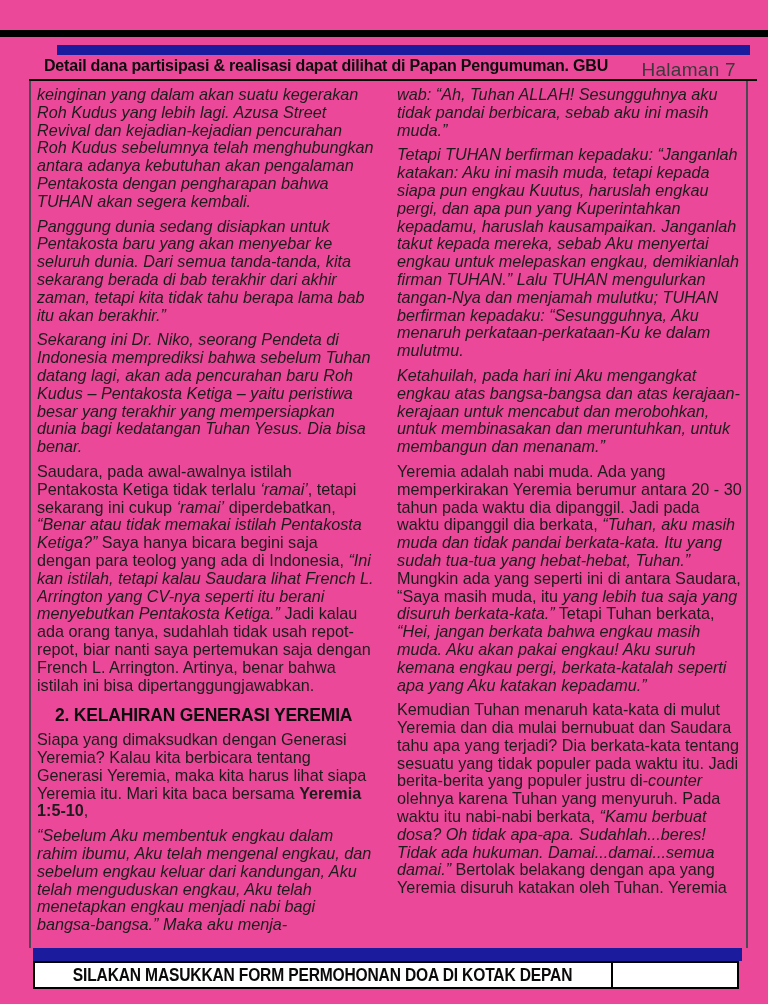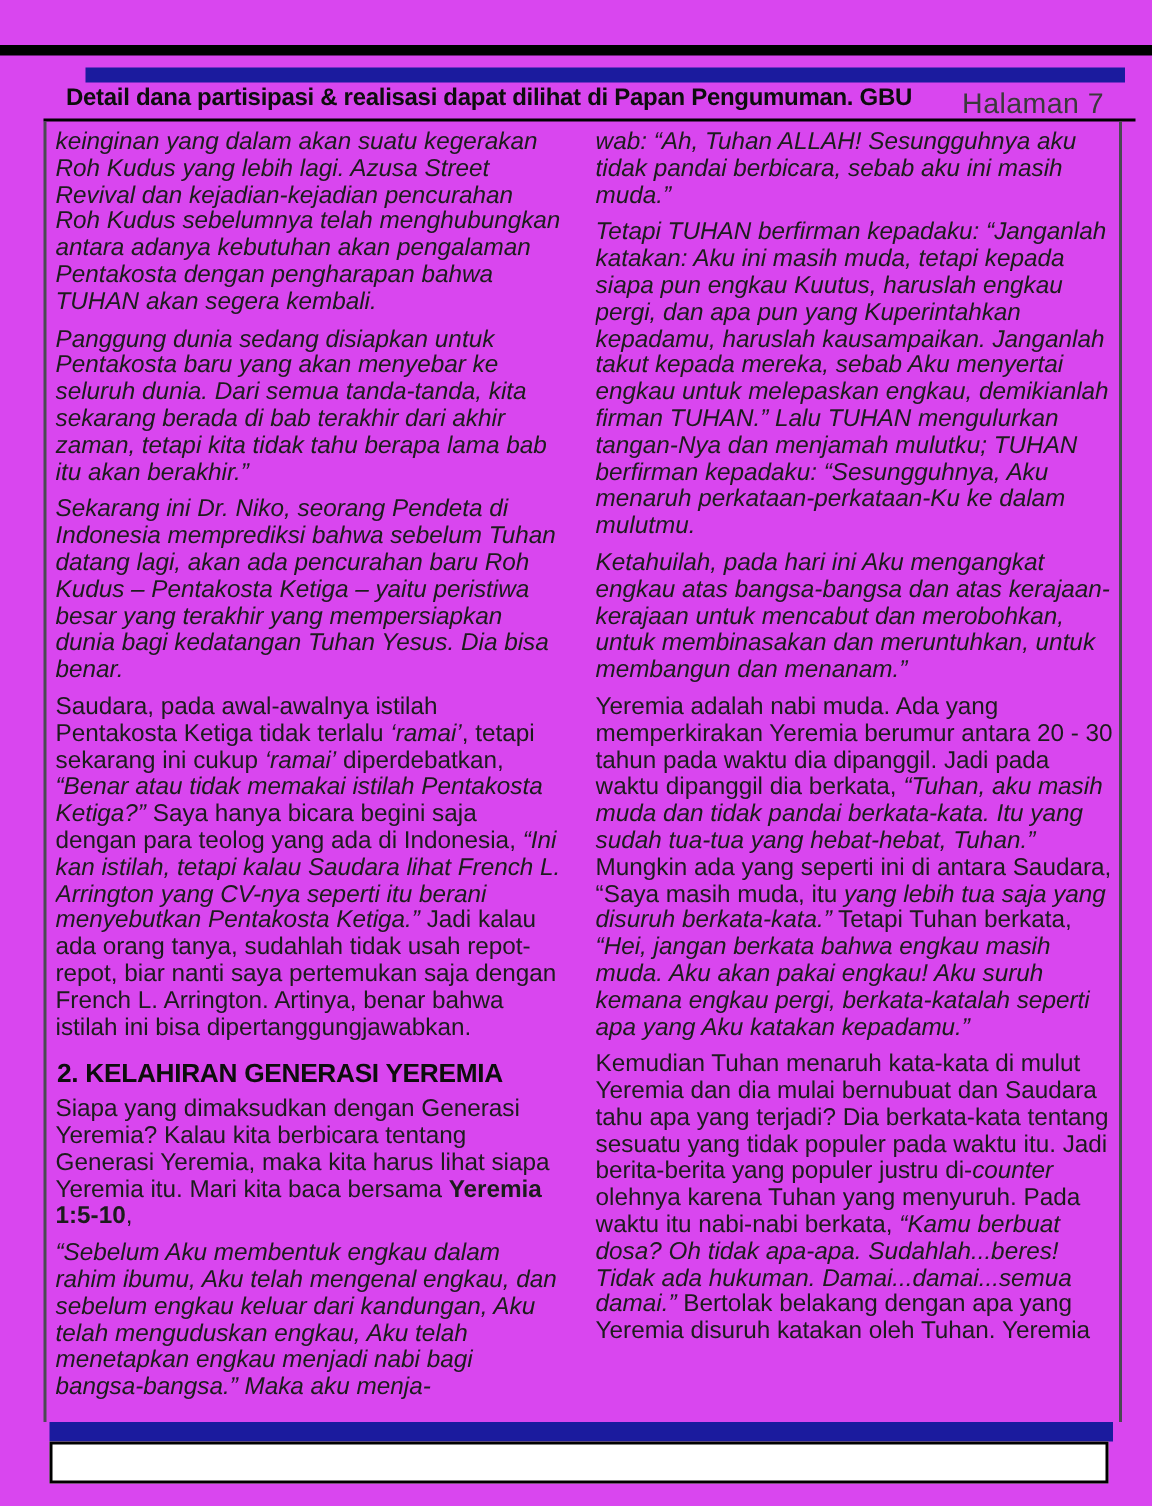--- a/index.html
+++ b/index.html
@@ -1,17 +1,17 @@
 <!DOCTYPE html>
 <html style="--navy: #1b1b9e;"><head>
 <meta charset="utf-8">
 <style>
   html, body { margin:0; padding:0; background:#ffffff; }
   .page {
-    position:relative; width:768px; height:1004px; background:#d946ef;
+    position:relative; width:768px; height:1004px; background:#ec4899;
     font-family:"Liberation Sans", sans-serif; color:#1c1c1c; overflow:hidden;
   }
   .top-black-bar { position:absolute; left:0; top:30px; width:768px; height:7px; background:#000; }
   .top-navy-bar  { position:absolute; left:57px; top:45px; width:693px; height:10px; background:var(--navy,#1b1b9e); }
 
   .header { position:absolute; left:44px; top:57px; width:712px; height:22px; }
   .header-title { font-weight:bold; font-size:16px; letter-spacing:-0.2px; color:#0d0d0d; }
   .page-number  { position:absolute; right:20px; top:2px; font-size:19px; color:#3a3a3a; letter-spacing:0.3px; }
   .header-rule { position:absolute; left:29px; top:79px; width:728px; height:2px; background:#000; }
 
@@ -25,21 +25,21 @@
   .col { overflow:hidden; }
   .col-left  { width:344px; }
   .col-right { width:352px; }
 
   .para { margin:0 0 7px 0; font-size:16.2px; line-height:17.8px; }
   .run-regular { font-style:normal; font-weight:normal;margin-top:48px; }
   .run-italic { font-style:italic; }
   .run-bold { font-weight:bold; }
   .run-bold-italic { font-style:italic; font-weight:normal; }
 
-  .section-heading { margin:11px 0 5px 1px; font-size:17.5px; font-weight:bold; letter-spacing:-0.2px; color:#0d0d0d; }
+  .section-heading { margin:11px 0 5px 18px; font-size:17.5px; font-weight:bold; letter-spacing:-0.2px; color:#0d0d0d; }
 
   .footer-navy-bar { position:absolute; left:33px; top:948px; width:709px; height:13px; background:var(--navy,#1b1b9e); }
   .footer-box {
     position:absolute; left:33px; top:961px; width:706px; height:28px;
     border:2px solid #000; box-sizing:border-box; display:flex; background:#fff;
   }
   .footer-cell-main {
     width:578px; box-sizing:border-box; border-right:2px solid #000;
     display:flex; align-items:center; justify-content:center;
   }
@@ -80,16 +80,19 @@
       <p class="para"><span class="run-italic">wab: “Ah, Tuhan ALLAH! Sesungguhnya aku tidak pandai berbicara, sebab aku ini masih muda.”</span></p>
       <p class="para"><span class="run-italic">Tetapi TUHAN berfirman kepadaku: “Janganlah katakan: Aku ini masih muda, tetapi kepada siapa pun engkau Kuutus, haruslah engkau pergi, dan apa pun yang Kuperintahkan kepadamu, haruslah kausampaikan. Janganlah takut kepada mereka, sebab Aku menyertai engkau untuk melepaskan engkau, demikianlah firman TUHAN.” Lalu TUHAN mengulurkan tangan-Nya dan menjamah mulutku; TUHAN berfirman kepadaku: “Sesungguhnya, Aku menaruh perkataan-perkataan-Ku ke dalam mulutmu.</span></p>
       <p class="para"><span class="run-italic">Ketahuilah, pada hari ini Aku mengangkat engkau atas bangsa-bangsa dan atas kerajaan-kerajaan untuk mencabut dan merobohkan, untuk membinasakan dan meruntuhkan, untuk membangun dan menanam.”</span></p>
       <p class="para"><span class="run-regular">Yeremia adalah nabi muda. Ada yang memperkirakan Yeremia berumur antara 20 - 30 tahun pada waktu dia dipanggil. Jadi pada waktu dipanggil dia berkata, </span><span class="run-bold-italic">“Tuhan, aku masih muda dan tidak pandai berkata-kata. Itu yang sudah tua-tua yang hebat-hebat, Tuhan.”</span><span class="run-regular"> Mungkin ada yang seperti ini di antara Saudara, “Saya masih muda, itu </span><span class="run-bold-italic">yang lebih tua saja yang disuruh berkata-kata.”</span><span class="run-regular"> Tetapi Tuhan berkata, </span><span class="run-bold-italic">“Hei, jangan berkata bahwa engkau masih muda. Aku akan pakai engkau! Aku suruh kemana engkau pergi, berkata-katalah seperti apa yang Aku katakan kepadamu.”</span></p>
       <p class="para"><span class="run-regular">Kemudian Tuhan menaruh kata-kata di mulut Yeremia dan dia mulai bernubuat dan Saudara tahu apa yang terjadi? Dia berkata-kata tentang sesuatu yang tidak populer pada waktu itu. Jadi berita-berita yang populer justru di-</span><span class="run-bold-italic">counter</span><span class="run-regular"> olehnya karena Tuhan yang menyuruh. Pada waktu itu nabi-nabi berkata, </span><span class="run-bold-italic">“Kamu berbuat dosa? Oh tidak apa-apa. Sudahlah...beres! Tidak ada hukuman. Damai...damai...semua damai.”</span><span class="run-regular"> Bertolak belakang dengan apa yang Yeremia disuruh katakan oleh Tuhan. Yeremia</span></p>
     </div>
   </div>
 
   <div class="footer-navy-bar"></div>
   <div class="footer-box">
+    <div class="footer-cell-main">
+      <span class="footer-text">SILAKAN MASUKKAN FORM PERMOHONAN DOA DI KOTAK DEPAN</span>
+    </div>
     <div class="footer-cell-empty"></div>
   </div>
 
 </div>
 
 </body></html>

